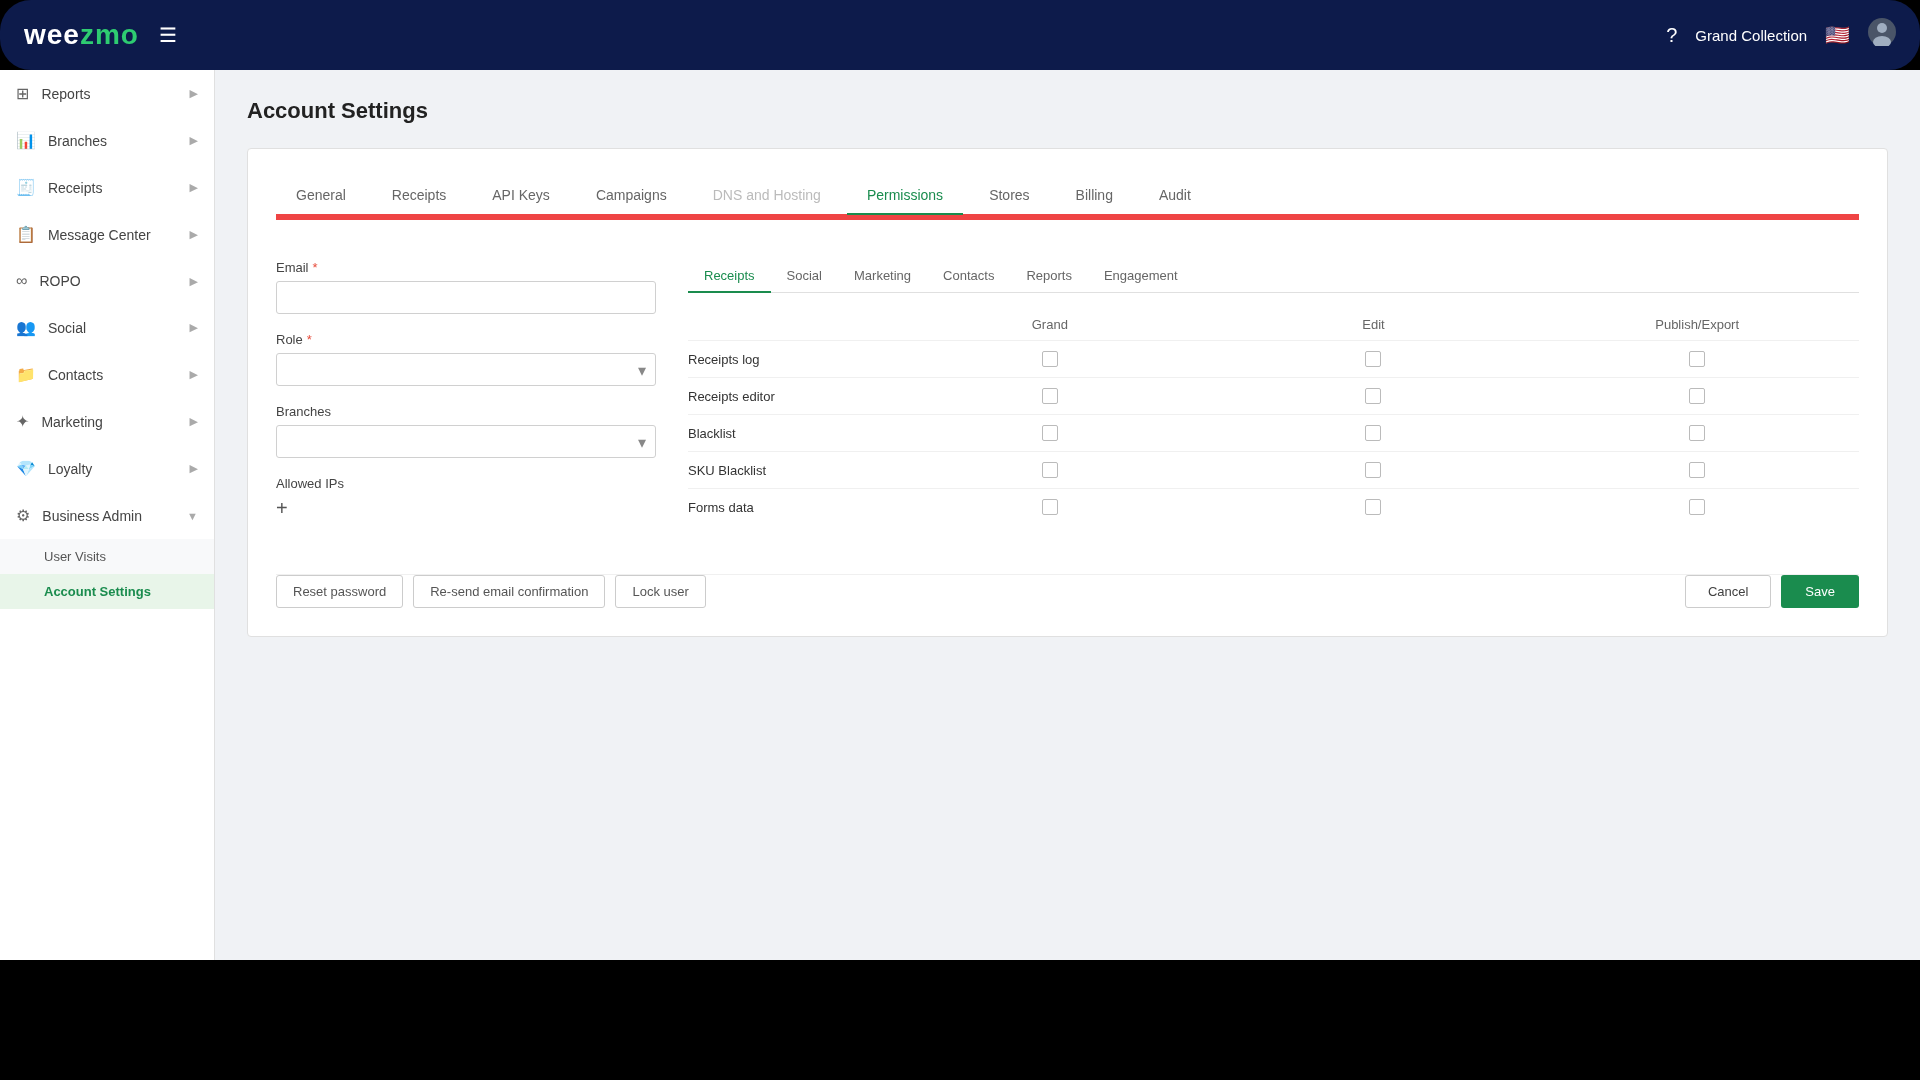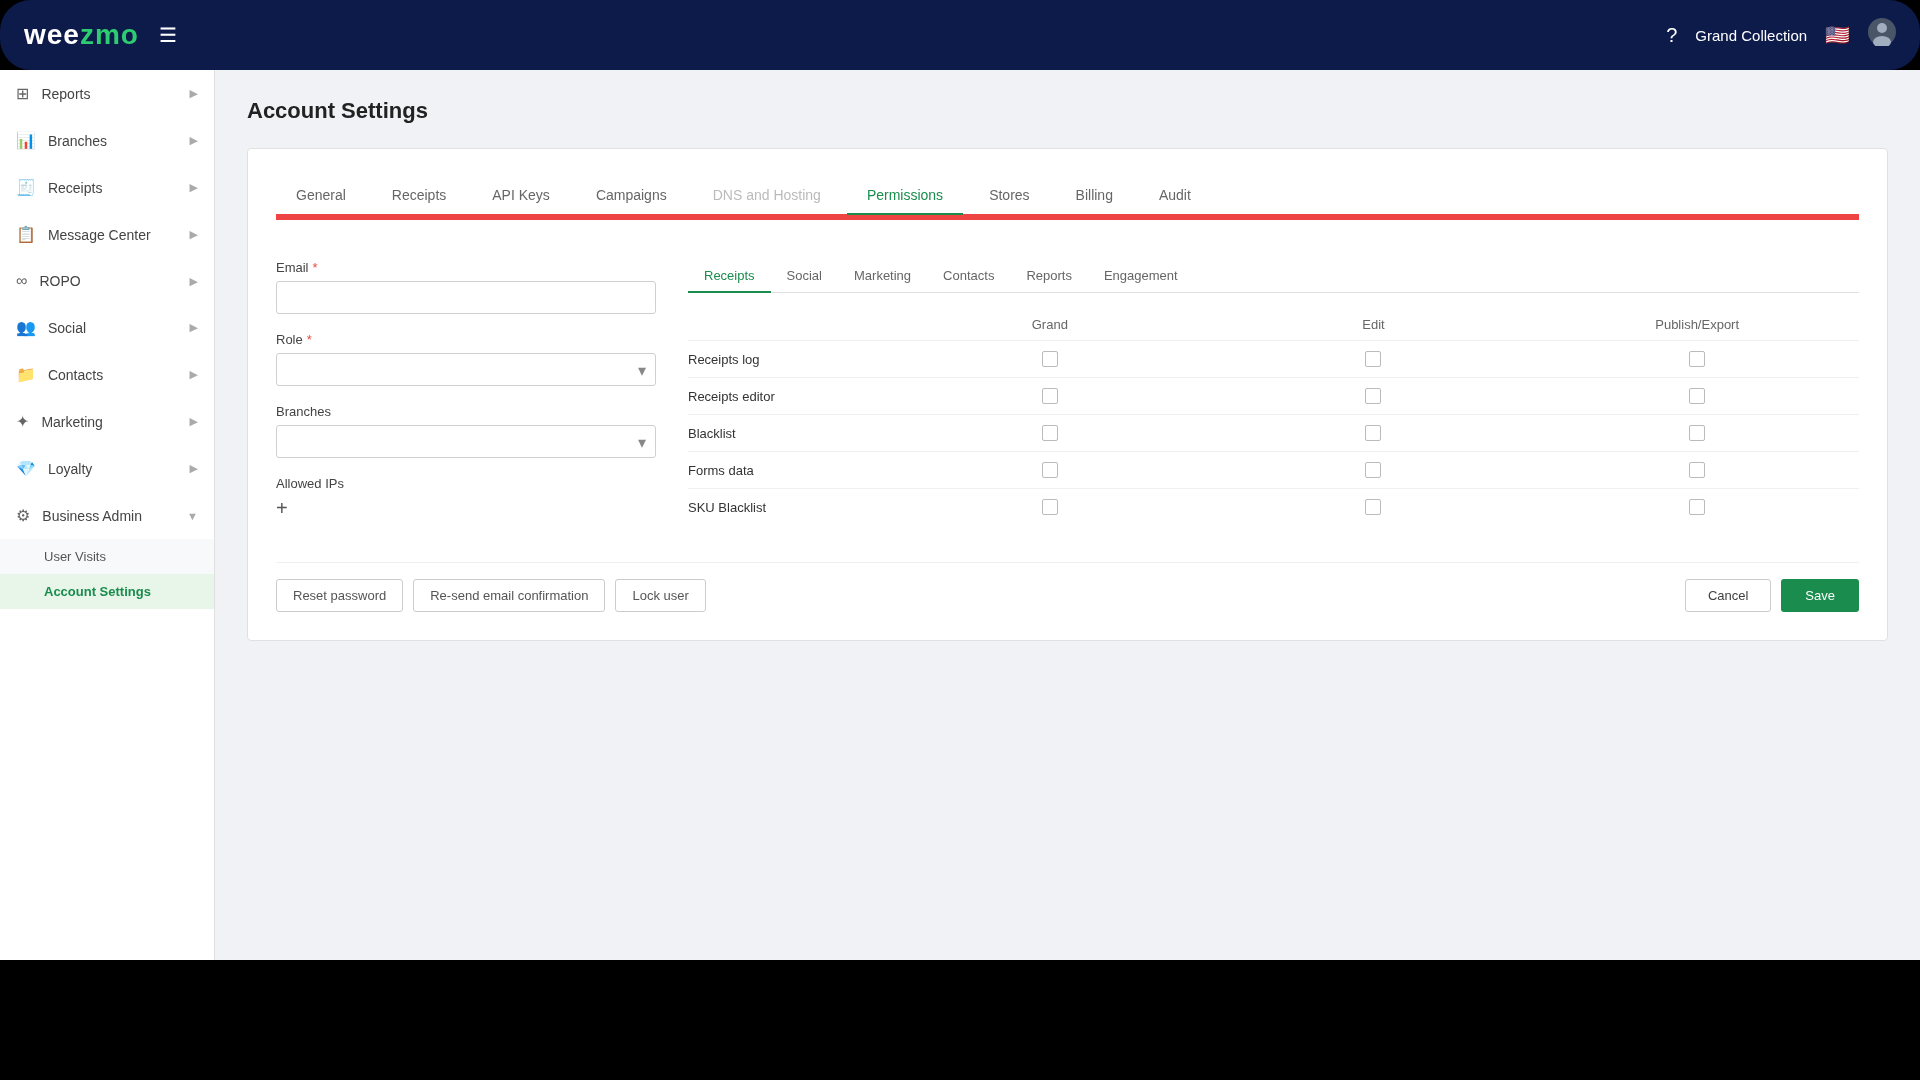--- a/index.html
+++ b/index.html
@@ -227,22 +227,21 @@
       background: #fff;
       cursor: pointer;
       display: inline-block;
     }
 
     
     .action-bar {
       display: flex;
       justify-content: space-between;
       align-items: center;
-      margin-top: 24px;
-      padding-top: 16px;
+      margin-top: 36px;
       border-top: 1px solid #f0f0f0;
     }
     .action-left { display: flex; gap: 10px; }
     .btn-outline {
       border: 1px solid #ccc;
       background: #fff;
       color: #555;
       padding: 8px 16px;
       border-radius: 3px;
       font-size: 13px;
@@ -465,34 +464,34 @@
               </div>
             <div class="check-col">
                 <span class="checkbox"></span>
               </div>
             <div class="check-col">
                 <span class="checkbox"></span>
               </div>
           </div>
 
           <div class="perm-row">
+            <div class="label-col">SKU Blacklist</div>
+            <div class="check-col">
+                <span class="checkbox"></span>
+              </div>
+            <div class="check-col">
+                <span class="checkbox"></span>
+              </div>
+            <div class="check-col">
+                <span class="checkbox"></span>
+              </div>
+          </div>
+
+          <div class="perm-row">
             <div class="label-col">Forms data</div>
-            <div class="check-col">
-                <span class="checkbox"></span>
-              </div>
-            <div class="check-col">
-                <span class="checkbox"></span>
-              </div>
-            <div class="check-col">
-                <span class="checkbox"></span>
-              </div>
-          </div>
-
-          <div class="perm-row">
-            <div class="label-col">SKU Blacklist</div>
             <div class="check-col">
                 <span class="checkbox"></span>
               </div>
             <div class="check-col">
                 <span class="checkbox"></span>
               </div>
             <div class="check-col">
                 <span class="checkbox"></span>
               </div>
           </div>

